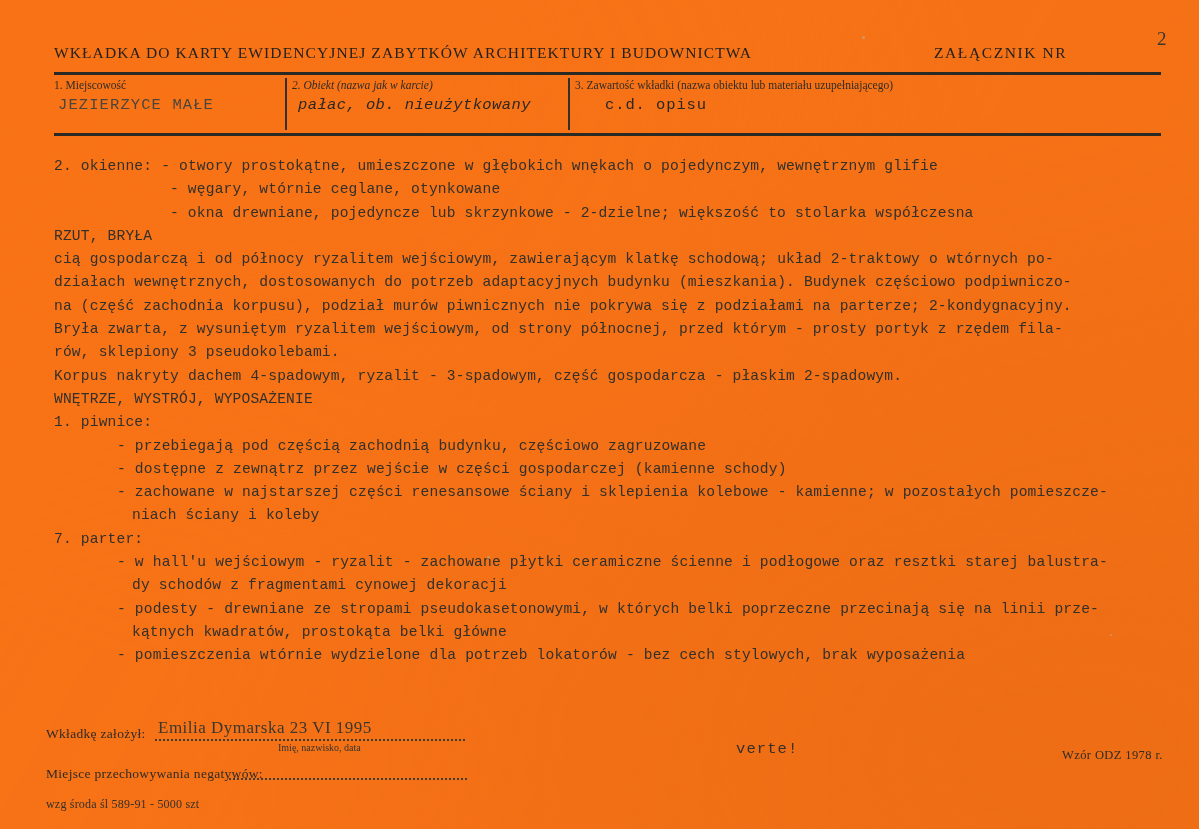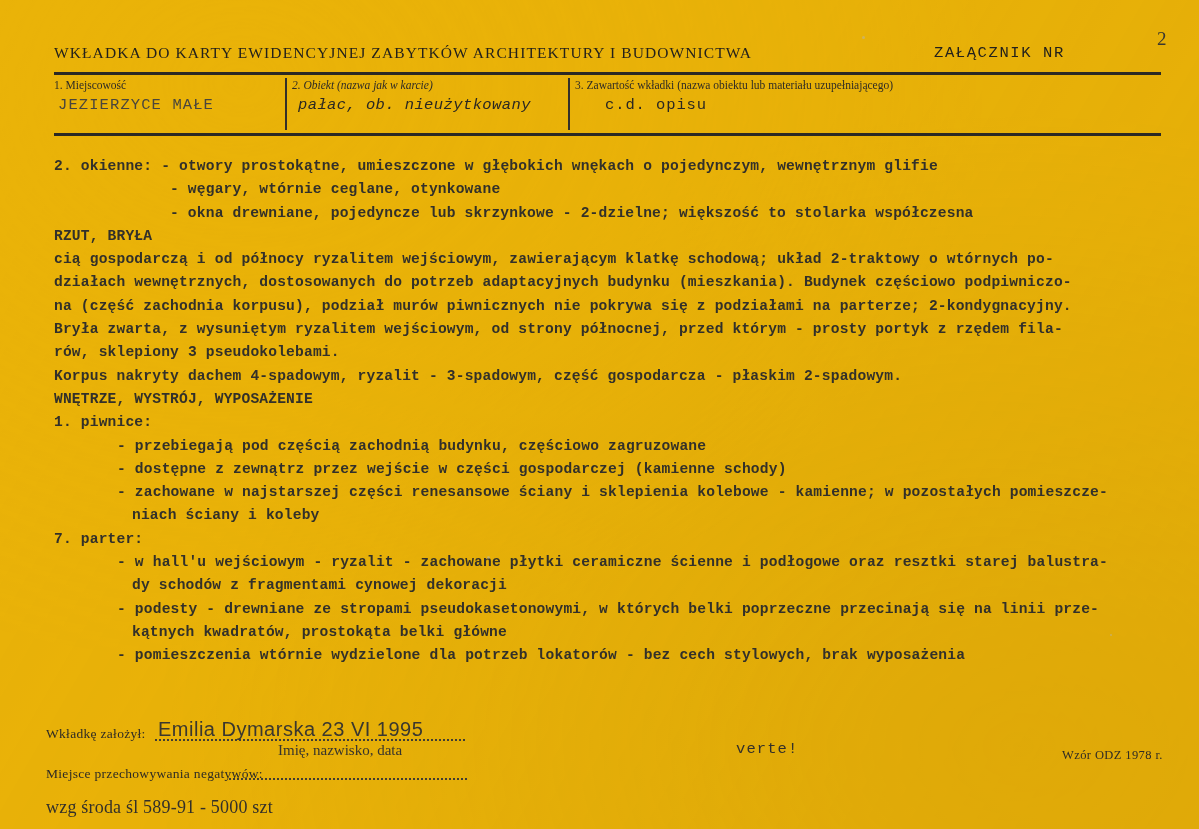--- a/index.html
+++ b/index.html
@@ -7,21 +7,21 @@
     padding: 0;
     background: #ffffff;
   }
   body {
     font-family: "Liberation Mono", "DejaVu Sans Mono", monospace;
   }
   #page {
     position: relative;
     width: 1199px;
     height: 829px;
-    background: #eab308;
+    background: #f97316;
     overflow: hidden;
     box-sizing: border-box;
   }
   
   #paper-texture {
     position: absolute;
     inset: 0;
     pointer-events: none;
     background:
       radial-gradient(ellipse at 20% 10%, rgba(255,255,255,0.55) 0%, rgba(255,255,255,0) 55%),
@@ -46,21 +46,21 @@
     font-family: "Liberation Serif", "DejaVu Serif", serif;
     font-size: 15.5px;
     letter-spacing: 1.1px;
     color: #23211c;
     white-space: nowrap;
   }
   .header-annex {
     position: absolute;
     left: 880px;
     top: 0;
-    font-family: Liberation Mono, monospace;
+    font-family: Liberation Serif, serif;
     font-size: 15.5px;
     letter-spacing: 1.6px;
     color: #23211c;
     white-space: nowrap;
   }
   .header-pageno {
     position: absolute;
     left: 1103px;
     top: -16px;
     font-family: "Liberation Serif", "DejaVu Serif", serif;
@@ -114,21 +114,20 @@
   #field-1 .field-value { padding-left: 4px; letter-spacing: 1.1px; color:#4a463d; }
   #field-2 .field-value { padding-left: 6px; }
   #field-3 .field-value { padding-left: 30px; letter-spacing: .9px; }
 
   
   #body-text {
     position: absolute;
     left: 54px;
     top: 155px;
     width: 1110px;
-    font-weight: bold;
   }
   .line {
     font-family: "Liberation Mono", "DejaVu Sans Mono", monospace;
     font-size: 14.6px;
     line-height: 23.3px;
     color: #32302a;
     white-space: pre;
     letter-spacing: .17px;
   }
   .line.ind1 { padding-left: 0px; }
@@ -145,37 +144,37 @@
     font-family: "Liberation Serif", "DejaVu Serif", serif;
     font-size: 13.5px;
     color: #2e2b25;
     white-space: nowrap;
     letter-spacing: .3px;
   }
   #sig-label      { left: 46px;  top: 726px; }
   #sig-value {
     position: absolute;
     left: 158px; top: 718px;
-    font-family: Liberation Sans, sans-serif;
-    font-size: 20px;
+    font-family: Liberation Serif, serif;
+    font-size: 17px;
     color: #3a372f;
     letter-spacing: .5px;
     white-space: nowrap;
   }
   #sig-dots {
     position: absolute;
     left: 155px; top: 739px;
     width: 312px; height: 2px;
     background-image: repeating-linear-gradient(to right, #403d35 0 2px, transparent 2px 4px);
   }
   #sig-caption {
     position: absolute;
     left: 278px; top: 742px;
     font-family: "Liberation Serif", "DejaVu Serif", serif;
-    font-size: 15px;
+    font-size: 10px;
     color: #37342d;
     white-space: nowrap;
     text-align: center;
   }
   #verte {
     position: absolute;
     left: 736px; top: 740px;
     font-family: "Liberation Mono", "DejaVu Sans Mono", monospace;
     font-size: 15.5px;
     color: #33302a;
@@ -195,21 +194,21 @@
   #negatives-dots {
     position: absolute;
     left: 229px; top: 778px;
     width: 240px; height: 2px;
     background-image: repeating-linear-gradient(to right, #403d35 0 2px, transparent 2px 4px);
   }
   #print-run {
     position: absolute;
     left: 46px; top: 797px;
     font-family: "Liberation Serif", "DejaVu Serif", serif;
-    font-size: 18px;
+    font-size: 12px;
     color: #33302a;
     white-space: nowrap;
     letter-spacing: .2px;
   }
   
   .speck { position:absolute; background:#b9b4a4; border-radius:50%; opacity:.55; }
 </style>
 </head>
 <body>
 

